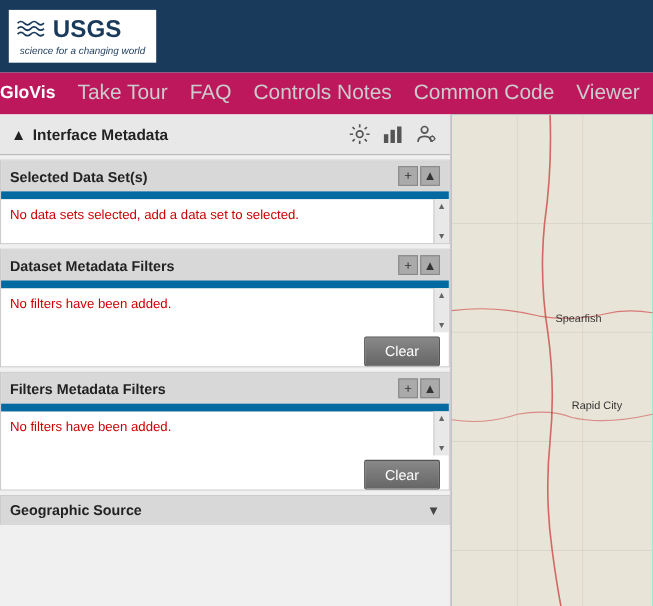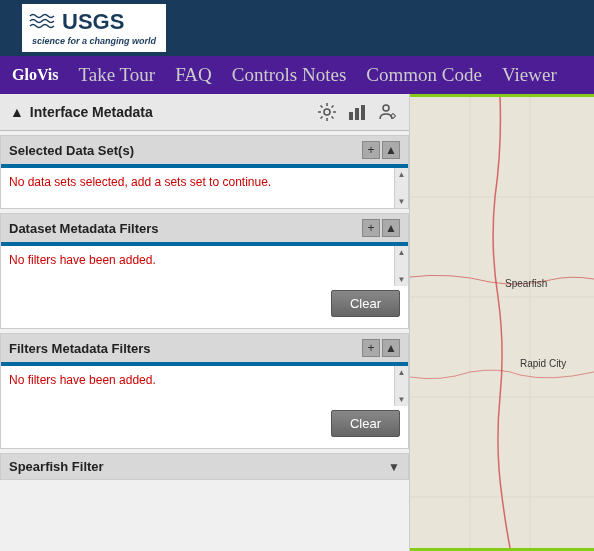--- a/index.html
+++ b/index.html
@@ -1,49 +1,48 @@
 <!DOCTYPE html>
 <html><head>
   <meta charset="utf-8">
   <style>
     * { margin: 0; padding: 0; box-sizing: border-box; }
     body { font-family: Arial, sans-serif; font-size: 13px; width: 594px; height: 551px; overflow: hidden; display: flex; flex-direction: column; }
 
     
     .usgs-header {
       background-color: #1a3a5c;
-      padding: 8px 22px;
-      display: flex;
-      align-items: center;
-      height: 56px;
+      padding: 8px 8px;
+      display: flex;
+      align-items: center;
+      height: 66px;
       flex-shrink: 0;
     }
     .usgs-logo {
       display: flex;
       align-items: center;
       gap: 8px;
     }
     .usgs-logo-box {
       background: white;
       padding: 4px 6px;
       display: flex;
       flex-direction: column;
       align-items: flex-start;
     }
 
     
     .nav-bar {
-      background-color: #4c1d95;
-      display: flex;
-      align-items: center;
-      padding: 0 12px;
+      background-color: #be185d;
+      display: flex;
+      align-items: center;
+      padding: 0 0;
       height: 38px;
       flex-shrink: 0;
       gap: 20px;
-      font-family: Liberation Serif, serif;
     }
     .nav-brand {
       color: white;
       font-size: 16px;
       font-weight: bold;
     }
     .nav-link {
       color: #ccc;
       font-size: 19px;
       cursor: pointer;
@@ -107,21 +106,21 @@
       margin: 4px 0 0 0;
       border: 1px solid #ccc;
       flex-shrink: 0;
     }
     .section-header {
       background: #d8d8d8;
       padding: 5px 8px;
       display: flex;
       align-items: center;
       justify-content: space-between;
-      border-bottom: 4px solid #0369a1;
+      border-bottom: 7px solid #0369a1;
       cursor: pointer;
     }
     .section-title {
       font-weight: bold;
       font-size: 13px;
       color: #222;
     }
     .section-controls {
       display: flex;
       gap: 2px;
@@ -170,21 +169,21 @@
       font-size: 12px;
       padding: 4px 0;
     }
     .no-filter-text {
       color: #cc0000;
       font-size: 12px;
       padding: 4px 0;
     }
 
     .section-footer {
-      padding: 4px 8px 11px 8px;
+      padding: 4px 8px 0 8px;
       display: flex;
       justify-content: flex-end;
     }
 
     .clear-btn {
       background: linear-gradient(to bottom, #888, #666);
       color: white;
       border: 1px solid #555;
       padding: 5px 18px;
       font-size: 13px;
@@ -213,21 +212,21 @@
       color: #222;
     }
     .dropdown-arrow {
       color: #444;
       font-size: 12px;
     }
 
     
     .map-area {
       flex: 1;
-      background: #84cc16;
+      background: #5eead4;
       position: relative;
       overflow: hidden;
     }
 
     
     .map-svg {
       width: 100%;
       height: 100%;
     }
   </style>
@@ -241,21 +240,21 @@
 
         <svg width="28" height="28" viewBox="0 0 28 28">
           <rect width="28" height="28" fill="white"></rect>
 
           <path d="M2 8 Q5 5 8 8 Q11 11 14 8 Q17 5 20 8 Q23 11 26 8" stroke="#1a3a5c" stroke-width="1.5" fill="none"></path>
           <path d="M2 13 Q5 10 8 13 Q11 16 14 13 Q17 10 20 13 Q23 16 26 13" stroke="#1a3a5c" stroke-width="1.5" fill="none"></path>
           <path d="M2 18 Q5 15 8 18 Q11 21 14 18 Q17 15 20 18 Q23 21 26 18" stroke="#1a3a5c" stroke-width="1.5" fill="none"></path>
         </svg>
         <div style="color:#1a3a5c; font-size:22px; font-weight:900; font-family:Arial,sans-serif; background:white; padding: 0 4px;">USGS</div>
       </div>
-      <div style="color:#1a3a5c; font-size:9px; font-style:italic; padding: 0 4px 2px; font-weight: bold;">science for a changing world</div>
+      <div style="color:#1a3a5c; font-size:9px; font-style:italic; padding: 0 4px 2px;">science for a changing world</div>
     </div>
   </div>
 </div>
 
 <div class="nav-bar">
   <span class="nav-brand">GloVis</span>
   <a class="nav-link">Take Tour</a>
   <a class="nav-link">FAQ</a>
   <a class="nav-link">Controls Notes</a>
   <a class="nav-link">Common Code</a>
@@ -302,21 +301,21 @@
     <div class="section">
       <div class="section-header">
         <span class="section-title">Selected Data Set(s)</span>
         <div class="section-controls">
           <div class="section-btn">+</div>
           <div class="section-btn">▲</div>
         </div>
       </div>
       <div class="section-body">
         <div class="section-content">
-          <span class="no-data-text">No data sets selected, add a sets set to continue.</span>
+          <span class="no-data-text">No data sets selected, add a data set to selected.</span>
         </div>
         <div class="section-scrollbar">
           <span class="scroll-arrow">▲</span>
           <span class="scroll-arrow">▼</span>
         </div>
       </div>
     </div>
 
     <div class="section">
       <div class="section-header">
@@ -357,21 +356,21 @@
           <span class="scroll-arrow">▼</span>
         </div>
       </div>
       <div class="section-footer">
         <button class="clear-btn">Clear</button>
       </div>
     </div>
 
     <div class="geo-filter-section">
       <div class="geo-filter-header">
-        <span class="geo-filter-title">Spearfish Filter</span>
+        <span class="geo-filter-title">Geographic Source</span>
         <span class="dropdown-arrow">▼</span>
       </div>
     </div>
 
   </div>
 
   <div class="map-area">
     <svg class="map-svg" viewBox="0 0 184 451">
 
       <rect width="184" height="451" fill="#e8e4d8"></rect>

